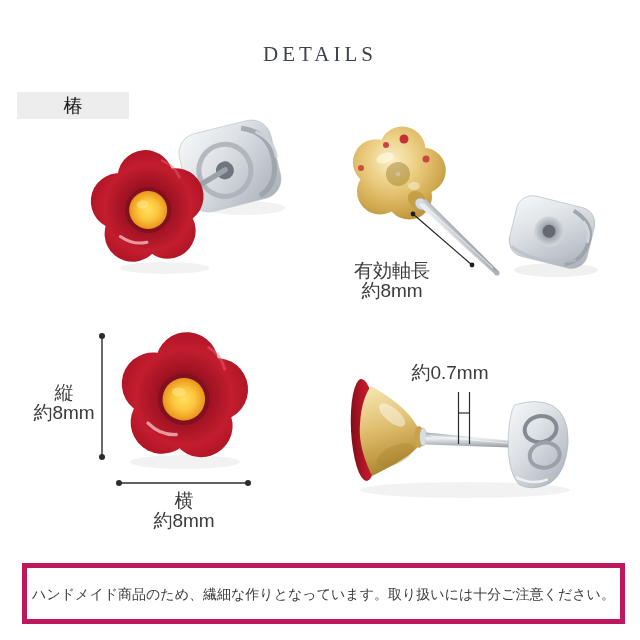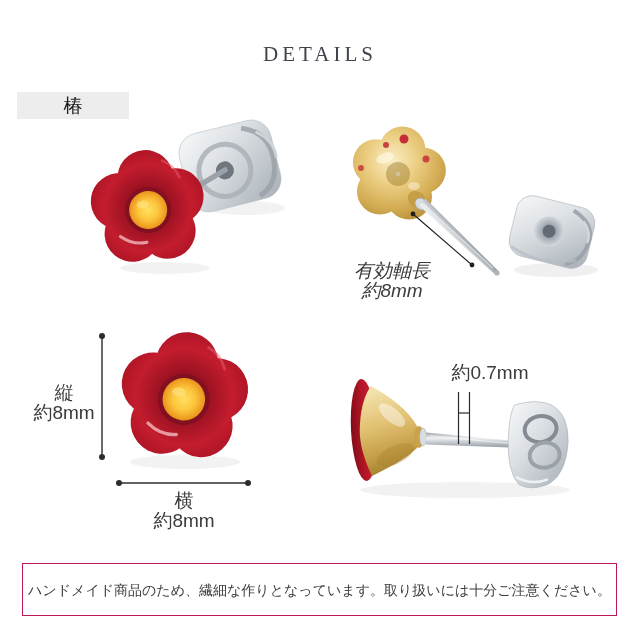--- a/index.html
+++ b/index.html
@@ -13,27 +13,27 @@
     font-family:"Liberation Serif","DejaVu Serif",serif;
     font-size:21px;letter-spacing:4px;color:#3f444c;
   }
   .chip{
     position:absolute;left:17px;top:92px;width:112px;height:27px;
     background:#ededed;display:flex;align-items:center;justify-content:center;
     font-size:19px;color:#1e1e1e;
   }
   .dim-label{position:absolute;text-align:center;font-size:19px;line-height:20px;color:#3b3b3b;}
   .dim-label span{display:block;}
-  #shaft-label{left:334px;top:261px;width:116px;font-style:italic;}
+  #shaft-label{left:334px;top:261px;width:116px;}
   #height-label{left:14px;top:383px;width:100px;}
   #width-label{left:134px;top:491px;width:100px;}
-  #thickness-label{left:438px;top:363px;width:104px;}
+  #thickness-label{left:398px;top:363px;width:104px;}
   .notice{
     position:absolute;left:22px;top:563px;width:593px;height:51px;
-    border:1px solid #be185d;box-sizing:content-box;
+    border:5px solid #be185d;box-sizing:content-box;
     display:flex;flex-direction:column;align-items:center;justify-content:center;
     font-size:14px;line-height:22px;color:#3b3b3b;text-align:center;white-space:nowrap;
   }
 </style>
 </head>
 <body>
 
 <div class="stage">
 
   <svg class="illustration" viewBox="0 0 640 640" xmlns="http://www.w3.org/2000/svg" xmlns:xlink="http://www.w3.org/1999/xlink">

